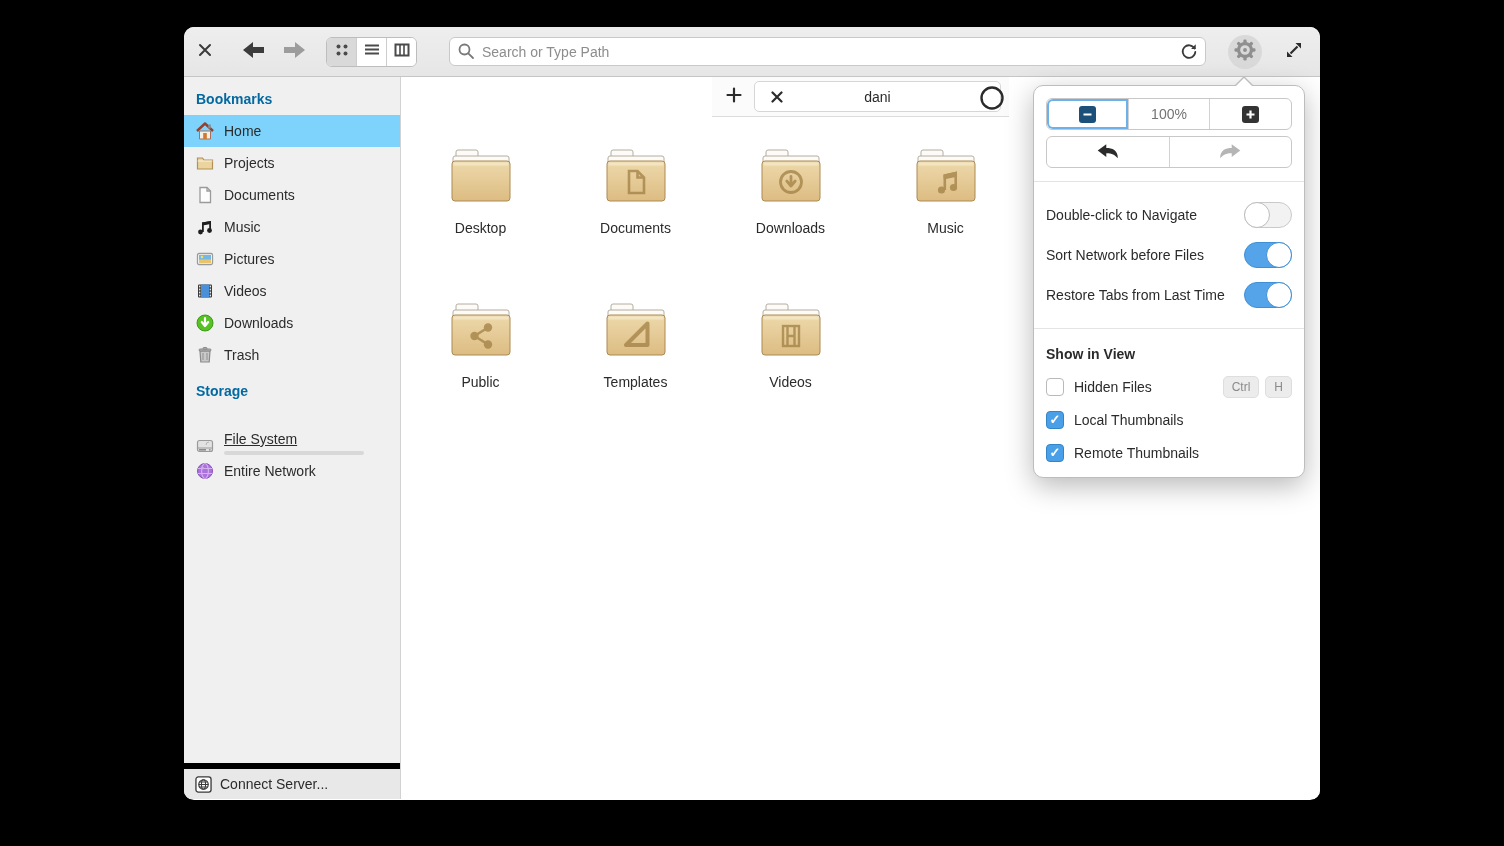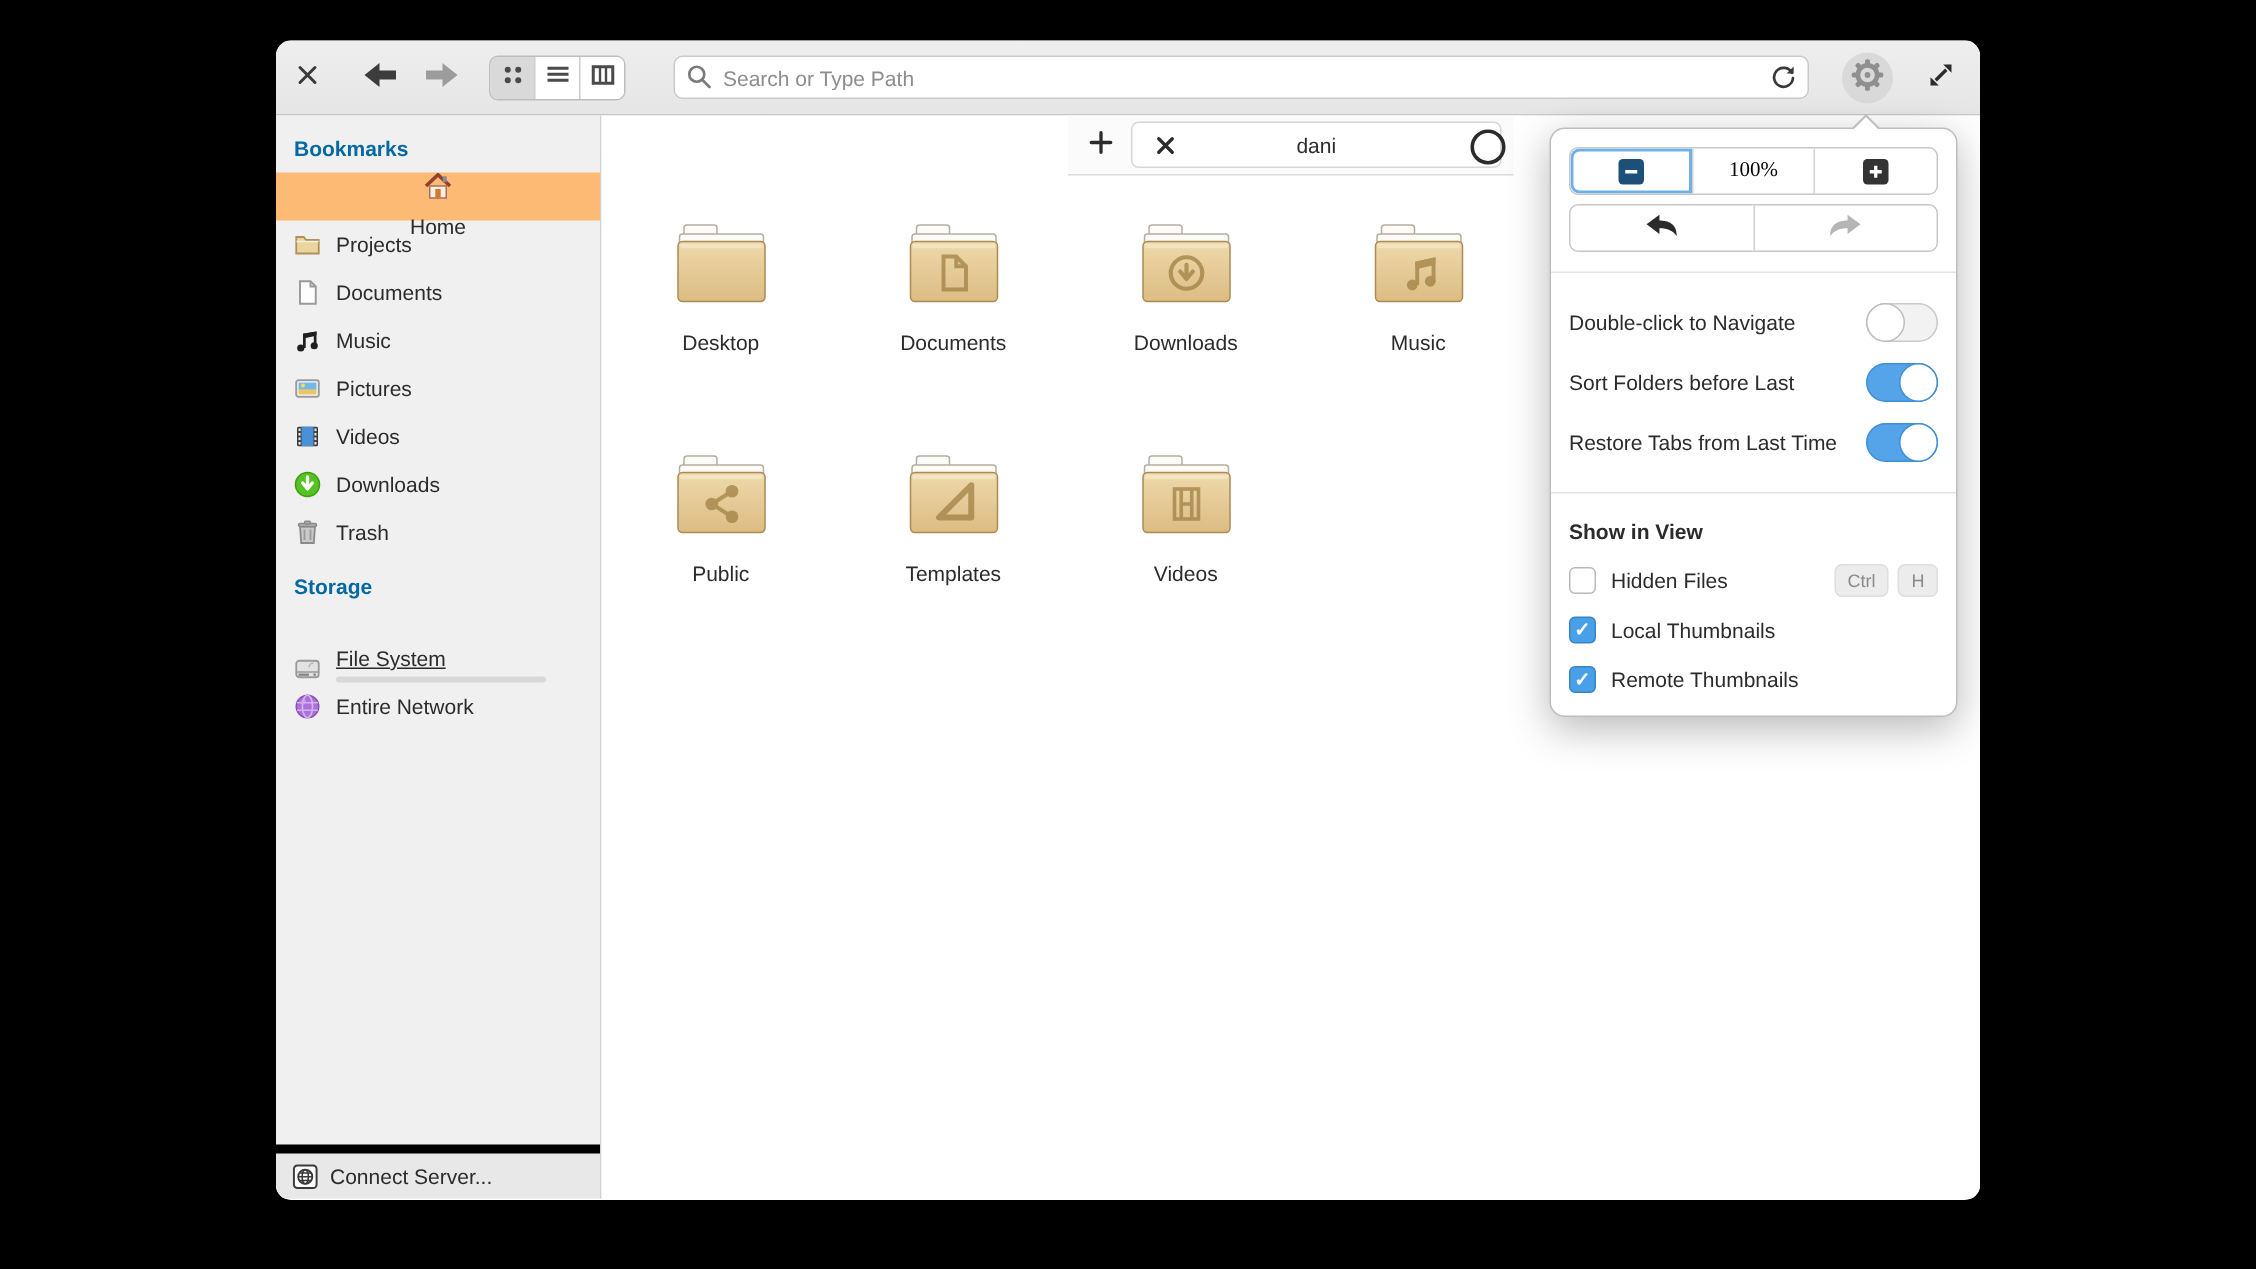--- a/index.html
+++ b/index.html
@@ -44,21 +44,21 @@
     display:flex;align-items:center;justify-content:center;margin-left:8px;flex:0 0 auto;}
   .expandbtn{margin-left:18px;}
   
   .wbody{display:flex;height:722px;}
   .sidebar{width:217px;background:#f0f0f0;border-right:1px solid #d2d2d2;
     display:flex;flex-direction:column;box-sizing:border-box;flex:0 0 auto;}
   .sscroll{flex:1;padding-top:8px;overflow:hidden;}
   .shead{font-weight:bold;color:#0369a1;padding:6px 12px 4px;height:20px;}
   .shead.gap{margin-top:6px;}
   .srow{height:32px;display:flex;align-items:center;padding:0 12px;gap:10px;}
-  .srow.selected{background:#fdba74;flex-direction:column;}
+  .srow.selected{background:#7dd3fc;}
   .sicon{width:18px;height:18px;display:flex;align-items:center;justify-content:center;flex:0 0 auto;}
   .slabel{white-space:nowrap;}
   .fsitem{height:44px;display:flex;align-items:flex-end;padding:4px 12px 0;gap:10px;text-decoration:underline;}
   .fscol{display:flex;flex-direction:column;gap:4px;}
   .usagebar{width:140px;height:4px;background:#d8d8d8;border-radius:2px;overflow:hidden;}
   .usagefill{height:100%;width:30%;background:#696969;border-radius:2px;}
   .connectrow{height:30px;border-top:6px solid #000000;background:#e8e8e8;
     display:flex;align-items:center;padding:0 10px;gap:8px;flex:0 0 auto;}
   
   .main{flex:1;display:flex;flex-direction:column;background:#fff;position:relative;align-items:center;}
@@ -79,21 +79,21 @@
     box-shadow:0 8px 28px rgba(0,0,0,.28);padding:12px 12px 8px;box-sizing:border-box;}
   .caret{position:absolute;top:-10px;left:200px;width:0;height:0;
     border-left:10px solid transparent;border-right:10px solid transparent;
     border-bottom:10px solid #bdbdbd;}
   .caret::after{content:"";position:absolute;left:-9px;top:1.5px;width:0;height:0;
     border-left:9px solid transparent;border-right:9px solid transparent;
     border-bottom:9px solid #fff;}
   .seg{display:flex;border:1px solid #c8c8c8;border-radius:6px;height:30px;background:#fff;}
   .seg + .seg{margin-top:6px;}
   .segbtn{flex:1;display:flex;align-items:center;justify-content:center;
-    border-left:1px solid #d2d2d2;font-size:14px;color:#000000;font-family:Liberation Serif, serif;}
+    border-left:1px solid #d2d2d2;font-size:14px;color:#737373;}
   .segbtn:first-child{border-left:none;}
   .segbtn.focused{box-shadow:0 0 0 2px #6db1e8 inset;border-radius:6px 0 0 6px;}
   .sqicon{width:17px;height:17px;border-radius:3px;display:flex;align-items:center;justify-content:center;}
   .sq-minus{background:#1c5078;}
   .sq-plus{background:#333333;}
   .pdivider{height:1px;background:#e4e4e4;margin:13px -12px;}
   .togglerow{height:40px;display:flex;align-items:center;justify-content:space-between;}
   .toggle{width:48px;height:26px;border-radius:13px;position:relative;box-sizing:border-box;flex:0 0 auto;}
   .toggle .knob{position:absolute;top:0;width:26px;height:26px;border-radius:50%;background:#fff;box-sizing:border-box;}
   .toggle.off{background:#f2f2f2;border:1px solid #c9c9c9;}
@@ -561,21 +561,21 @@
 
     <div class="pdivider"></div>
 
     <div class="togglerow">
       <span>Double-click to Navigate</span>
       <span class="toggle off">
           <span class="knob"></span>
         </span>
     </div>
     <div class="togglerow">
-      <span>Sort Folders before Last</span>
+      <span>Sort Network before Files</span>
       <span class="toggle on">
           <span class="knob"></span>
         </span>
     </div>
     <div class="togglerow">
       <span>Restore Tabs from Last Time</span>
       <span class="toggle on">
           <span class="knob"></span>
         </span>
     </div>

